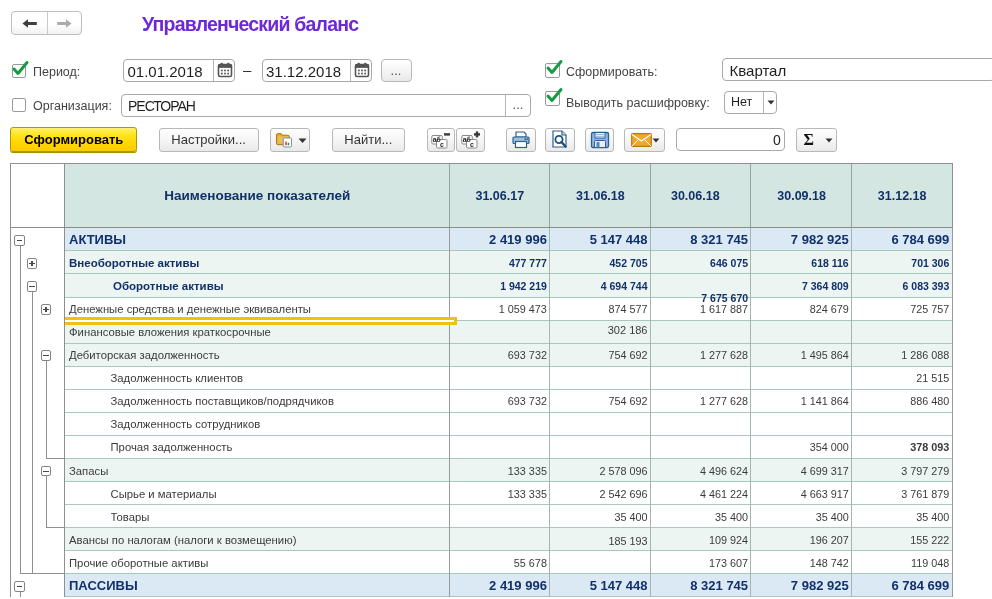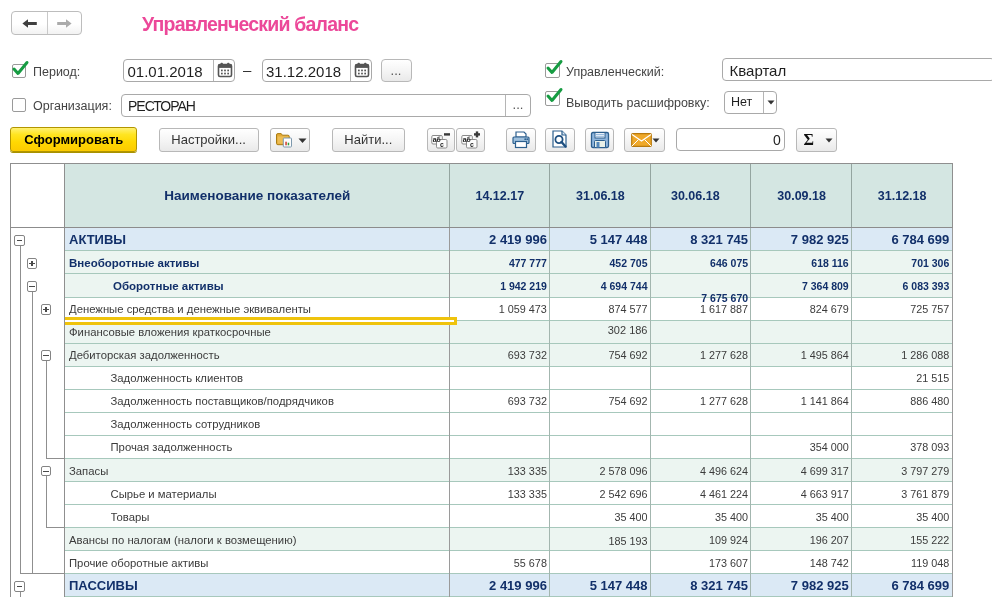--- a/index.html
+++ b/index.html
@@ -1,21 +1,21 @@
 <!DOCTYPE html>
 <html><head><meta charset="utf-8"><style>html,body{margin:0;padding:0;}body{width:992px;height:599px;background:#fff;font-family:"Liberation Sans",sans-serif;position:relative;overflow:hidden;-webkit-font-smoothing:antialiased;}*{box-sizing:border-box;}.btn{position:absolute;background:linear-gradient(180deg,#ffffff 0%,#f4f4f4 55%,#e9e9e9 100%);border:1px solid #b8b8b8;border-radius:3px;display:flex;align-items:center;justify-content:center;font-size:13px;color:#333;}.inp{position:absolute;background:#fff;border:1px solid #a9a9a9;border-radius:4px;display:flex;align-items:center;font-size:15px;color:#1f1f1f;}.cb{position:absolute;width:14.5px;height:14.5px;background:#fff;border:1.5px solid #9a9a9a;border-radius:2px;}</style></head><body>
 <div style="position:absolute;left:10.6px;top:11.2px;width:71.4px;height:23.4px;border:1px solid #bdbdbd;border-radius:4px;background:linear-gradient(180deg,#fff 55%,#f2f2f2 100%);"></div>
 <div style="position:absolute;left:46.6px;top:12.2px;width:1px;height:21.4px;background:#c9c9c9;"></div>
 <svg style="position:absolute;left:21.9px;top:19.2px;" width="15" height="9" viewBox="0 0 15 9">
     <path d="M6 0.2 L6 2.9 L14.8 2.9 L14.8 6.1 L6 6.1 L6 8.8 L0.4 4.5 Z" fill="#3f3f3f"></path>
   </svg>
 <svg style="position:absolute;left:57.3px;top:19.2px;" width="15" height="9" viewBox="0 0 15 9">
     <path d="M9 0.2 L9 2.9 L0.2 2.9 L0.2 6.1 L9 6.1 L9 8.8 L14.6 4.5 Z" fill="#ababab"></path>
   </svg>
-<div style="position:absolute;left:142px;top:12.5px;font-size:19.5px;font-weight:bold;letter-spacing:-0.8px;color:#ec4899;">Управленческий баланс</div>
+<div style="position:absolute;left:142px;top:12.5px;font-size:19.5px;font-weight:bold;letter-spacing:-0.8px;color:#6d28d9;">Управленческий баланс</div>
 <div class="cb" style="left:11.6px;top:63.5px;"></div>
 <svg style="position:absolute;left:11.1px;top:59.5px;" width="19" height="19" viewBox="0 0 19 19">
     <path d="M3 9 L7 13.5 L16 2.5" fill="none" stroke="#169c42" stroke-width="3" stroke-linecap="round" stroke-linejoin="round"></path>
   </svg>
 <div style="position:absolute;left:33px;top:64.8px;font-size:12.5px;color:#444;">Период:</div>
 <div class="inp" style="left:123.4px;top:58.7px;width:111.5px;height:23.2px;"></div>
 <div style="position:absolute;left:127.5px;top:62.5px;font-size:15px;color:#1f1f1f;">01.01.2018</div>
 <div style="position:absolute;left:213px;top:59.7px;width:1px;height:21.2px;background:#b5b5b5;"></div>
 <svg style="position:absolute;left:216.5px;top:62px;" width="16" height="16" viewBox="0 0 16 16">
     <rect x="1.5" y="2.5" width="13" height="12" rx="1.5" fill="#fff" stroke="#555" stroke-width="1.6"></rect>
@@ -47,21 +47,21 @@
       <rect x="4" y="10.7" width="1.7" height="1.7"></rect>
       <rect x="7.15" y="10.7" width="1.7" height="1.7"></rect>
       <rect x="10.3" y="10.7" width="1.7" height="1.7"></rect>
     </g>
   </svg>
 <div class="btn" style="left:380.5px;top:58.7px;width:31px;height:23.2px;border-radius:4px;font-size:13px;color:#555;">...</div>
 <div class="cb" style="left:545px;top:63.3px;"></div>
 <svg style="position:absolute;left:544.5px;top:59.3px;" width="19" height="19" viewBox="0 0 19 19">
     <path d="M3 9 L7 13.5 L16 2.5" fill="none" stroke="#169c42" stroke-width="3" stroke-linecap="round" stroke-linejoin="round"></path>
   </svg>
-<div style="position:absolute;left:566px;top:64.8px;font-size:12.5px;color:#444;">Управленческий:</div>
+<div style="position:absolute;left:566px;top:64.8px;font-size:12.5px;color:#444;">Сформировать:</div>
 <div class="inp" style="left:722.2px;top:57.8px;width:273px;height:23.2px;"></div>
 <div style="position:absolute;left:729.5px;top:61.8px;font-size:15px;color:#1f1f1f;">Квартал</div>
 <div class="cb" style="left:11.6px;top:97.8px;"></div>
 <div style="position:absolute;left:33px;top:98.9px;font-size:12.5px;color:#444;">Организация:</div>
 <div class="inp" style="left:121.4px;top:94px;width:409.5px;height:22.6px;"></div>
 <div style="position:absolute;left:128px;top:97.8px;font-size:14px;letter-spacing:-1px;color:#1f1f1f;">РЕСТОРАН</div>
 <div style="position:absolute;left:504.8px;top:95px;width:1px;height:20.6px;background:#b5b5b5;"></div>
 <div style="position:absolute;left:507px;top:94px;width:22px;height:20px;display:flex;align-items:center;justify-content:center;font-size:13px;color:#555;">...</div>
 <div class="cb" style="left:545px;top:91.1px;"></div>
 <svg style="position:absolute;left:544.5px;top:87.1px;" width="19" height="19" viewBox="0 0 19 19">
@@ -181,21 +181,21 @@
 <div style="position:absolute;left:448.5px;top:163.1px;width:1px;height:65.2px;background:#94a5a0;"></div>
 <div style="position:absolute;left:549.1px;top:163.1px;width:1px;height:65.2px;background:#94a5a0;"></div>
 <div style="position:absolute;left:649.7px;top:163.1px;width:1px;height:65.2px;background:#94a5a0;"></div>
 <div style="position:absolute;left:750.3px;top:163.1px;width:1px;height:65.2px;background:#94a5a0;"></div>
 <div style="position:absolute;left:850.9px;top:163.1px;width:1px;height:65.2px;background:#94a5a0;"></div>
 <div style="position:absolute;left:951.5px;top:163.1px;width:1px;height:65.2px;background:#8f8f8f;"></div>
 <div style="position:absolute;left:10.3px;top:163.1px;width:942.2px;height:1px;background:#8f8f8f;"></div>
 <div style="position:absolute;left:10.3px;top:163.1px;width:1px;height:434.32px;background:#8f8f8f;"></div>
 <div style="position:absolute;left:10.3px;top:227.3px;width:942.2px;height:1px;background:#8c8c8c;"></div>
 <div style="position:absolute;left:65px;top:163.1px;width:384.5px;height:65.2px;display:flex;align-items:center;justify-content:center;font-size:13.5px;font-weight:bold;color:#12306a;">Наименование показателей</div>
-<div style="position:absolute;left:449.5px;top:163.1px;width:100.6px;height:65.2px;display:flex;align-items:center;justify-content:center;font-size:12.5px;font-weight:bold;color:#12306a;">14.12.17</div>
+<div style="position:absolute;left:449.5px;top:163.1px;width:100.6px;height:65.2px;display:flex;align-items:center;justify-content:center;font-size:12.5px;font-weight:bold;color:#12306a;">31.06.17</div>
 <div style="position:absolute;left:550.1px;top:163.1px;width:100.6px;height:65.2px;display:flex;align-items:center;justify-content:center;font-size:12.5px;font-weight:bold;color:#12306a;">31.06.18</div>
 <div style="position:absolute;left:645px;top:163.1px;width:100.6px;height:65.2px;display:flex;align-items:center;justify-content:center;font-size:12.5px;font-weight:bold;color:#12306a;">30.06.18</div>
 <div style="position:absolute;left:751.3px;top:163.1px;width:100.6px;height:65.2px;display:flex;align-items:center;justify-content:center;font-size:12.5px;font-weight:bold;color:#12306a;">30.09.18</div>
 <div style="position:absolute;left:851.9px;top:163.1px;width:100.6px;height:65.2px;display:flex;align-items:center;justify-content:center;font-size:12.5px;font-weight:bold;color:#12306a;">31.12.18</div>
 <div style="position:absolute;left:69px;top:228.3px;width:378.5px;height:23.07px;display:flex;align-items:center;white-space:nowrap;overflow:hidden;font-size:13px;font-weight:bold;color:#12306a;">АКТИВЫ</div>
 <div style="position:absolute;left:449.5px;top:228.3px;width:97.4px;height:23.07px;display:flex;align-items:center;justify-content:flex-end;font-size:13px;font-weight:bold;color:#12306a;">2&nbsp;419&nbsp;996</div>
 <div style="position:absolute;left:550.1px;top:228.3px;width:97.4px;height:23.07px;display:flex;align-items:center;justify-content:flex-end;font-size:13px;font-weight:bold;color:#12306a;">5&nbsp;147&nbsp;448</div>
 <div style="position:absolute;left:650.7px;top:228.3px;width:97.4px;height:23.07px;display:flex;align-items:center;justify-content:flex-end;font-size:13px;font-weight:bold;color:#12306a;">8&nbsp;321&nbsp;745</div>
 <div style="position:absolute;left:751.3px;top:228.3px;width:97.4px;height:23.07px;display:flex;align-items:center;justify-content:flex-end;font-size:13px;font-weight:bold;color:#12306a;">7&nbsp;982&nbsp;925</div>
 <div style="position:absolute;left:851.9px;top:228.3px;width:97.4px;height:23.07px;display:flex;align-items:center;justify-content:flex-end;font-size:13px;font-weight:bold;color:#12306a;">6&nbsp;784&nbsp;699</div>
@@ -229,21 +229,21 @@
 <div style="position:absolute;left:851.9px;top:366.72px;width:97.4px;height:23.07px;display:flex;align-items:center;justify-content:flex-end;font-size:10.8px;color:#3b3b3b;">21&nbsp;515</div>
 <div style="position:absolute;left:110.5px;top:389.79px;width:337px;height:23.07px;display:flex;align-items:center;white-space:nowrap;overflow:hidden;font-size:11.3px;color:#3b3b3b;">Задолженность поставщиков/подрядчиков</div>
 <div style="position:absolute;left:449.5px;top:389.79px;width:97.4px;height:23.07px;display:flex;align-items:center;justify-content:flex-end;font-size:10.8px;color:#3b3b3b;">693&nbsp;732</div>
 <div style="position:absolute;left:550.1px;top:389.79px;width:97.4px;height:23.07px;display:flex;align-items:center;justify-content:flex-end;font-size:10.8px;color:#3b3b3b;">754&nbsp;692</div>
 <div style="position:absolute;left:650.7px;top:389.79px;width:97.4px;height:23.07px;display:flex;align-items:center;justify-content:flex-end;font-size:10.8px;color:#3b3b3b;">1&nbsp;277&nbsp;628</div>
 <div style="position:absolute;left:751.3px;top:389.79px;width:97.4px;height:23.07px;display:flex;align-items:center;justify-content:flex-end;font-size:10.8px;color:#3b3b3b;">1&nbsp;141&nbsp;864</div>
 <div style="position:absolute;left:851.9px;top:389.79px;width:97.4px;height:23.07px;display:flex;align-items:center;justify-content:flex-end;font-size:10.8px;color:#3b3b3b;">886&nbsp;480</div>
 <div style="position:absolute;left:110.5px;top:412.86px;width:337px;height:23.07px;display:flex;align-items:center;white-space:nowrap;overflow:hidden;font-size:11.3px;color:#3b3b3b;">Задолженность сотрудников</div>
 <div style="position:absolute;left:110.5px;top:435.93px;width:337px;height:23.07px;display:flex;align-items:center;white-space:nowrap;overflow:hidden;font-size:11.3px;color:#3b3b3b;">Прочая задолженность</div>
 <div style="position:absolute;left:751.3px;top:435.93px;width:97.4px;height:23.07px;display:flex;align-items:center;justify-content:flex-end;font-size:10.8px;color:#3b3b3b;">354&nbsp;000</div>
-<div style="position:absolute;left:851.9px;top:435.93px;width:97.4px;height:23.07px;display:flex;align-items:center;justify-content:flex-end;font-size:10.8px;color:#3b3b3b;">378&nbsp;093</div>
+<div style="position:absolute;left:851.9px;top:435.93px;width:97.4px;height:23.07px;display:flex;align-items:center;justify-content:flex-end;font-size:10.8px;color:#3b3b3b;font-weight:bold;">378&nbsp;093</div>
 <div style="position:absolute;left:69px;top:459px;width:378.5px;height:23.07px;display:flex;align-items:center;white-space:nowrap;overflow:hidden;font-size:11.3px;color:#3b3b3b;">Запасы</div>
 <div style="position:absolute;left:449.5px;top:459px;width:97.4px;height:23.07px;display:flex;align-items:center;justify-content:flex-end;font-size:10.8px;color:#3b3b3b;">133&nbsp;335</div>
 <div style="position:absolute;left:550.1px;top:459px;width:97.4px;height:23.07px;display:flex;align-items:center;justify-content:flex-end;font-size:10.8px;color:#3b3b3b;">2&nbsp;578&nbsp;096</div>
 <div style="position:absolute;left:650.7px;top:459px;width:97.4px;height:23.07px;display:flex;align-items:center;justify-content:flex-end;font-size:10.8px;color:#3b3b3b;">4&nbsp;496&nbsp;624</div>
 <div style="position:absolute;left:751.3px;top:459px;width:97.4px;height:23.07px;display:flex;align-items:center;justify-content:flex-end;font-size:10.8px;color:#3b3b3b;">4&nbsp;699&nbsp;317</div>
 <div style="position:absolute;left:851.9px;top:459px;width:97.4px;height:23.07px;display:flex;align-items:center;justify-content:flex-end;font-size:10.8px;color:#3b3b3b;">3&nbsp;797&nbsp;279</div>
 <div style="position:absolute;left:110.5px;top:482.07px;width:337px;height:23.07px;display:flex;align-items:center;white-space:nowrap;overflow:hidden;font-size:11.3px;color:#3b3b3b;">Сырье и материалы</div>
 <div style="position:absolute;left:449.5px;top:482.07px;width:97.4px;height:23.07px;display:flex;align-items:center;justify-content:flex-end;font-size:10.8px;color:#3b3b3b;">133&nbsp;335</div>
 <div style="position:absolute;left:550.1px;top:482.07px;width:97.4px;height:23.07px;display:flex;align-items:center;justify-content:flex-end;font-size:10.8px;color:#3b3b3b;">2&nbsp;542&nbsp;696</div>
 <div style="position:absolute;left:650.7px;top:482.07px;width:97.4px;height:23.07px;display:flex;align-items:center;justify-content:flex-end;font-size:10.8px;color:#3b3b3b;">4&nbsp;461&nbsp;224</div>

